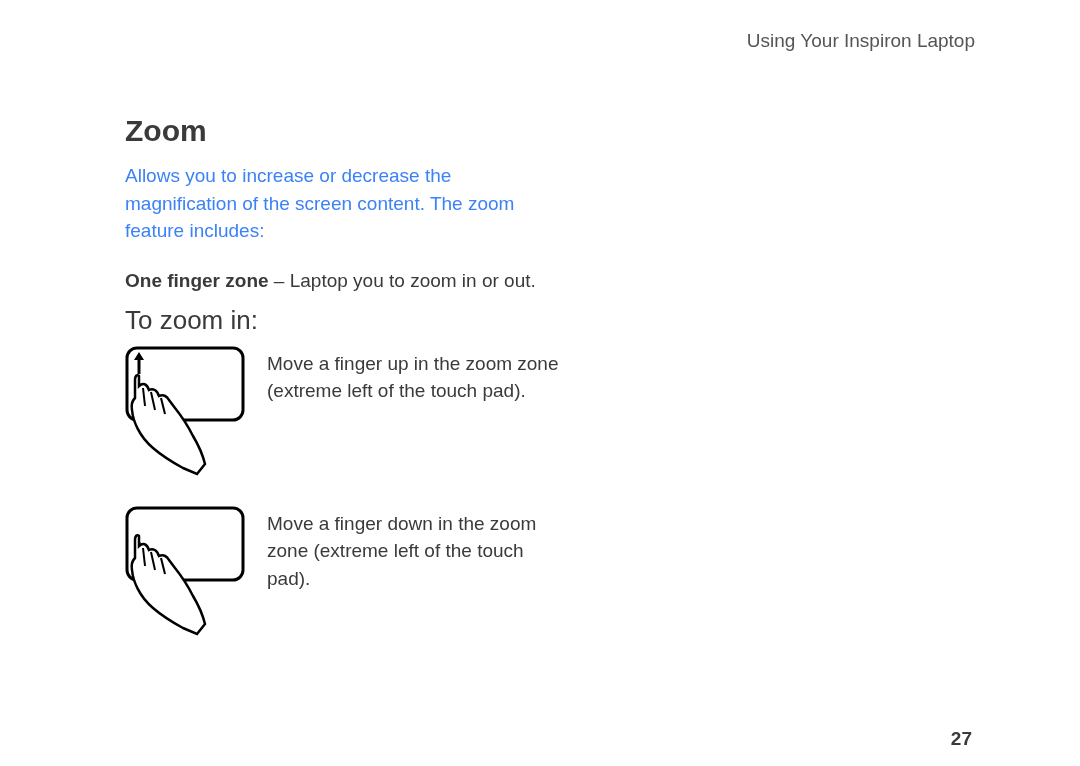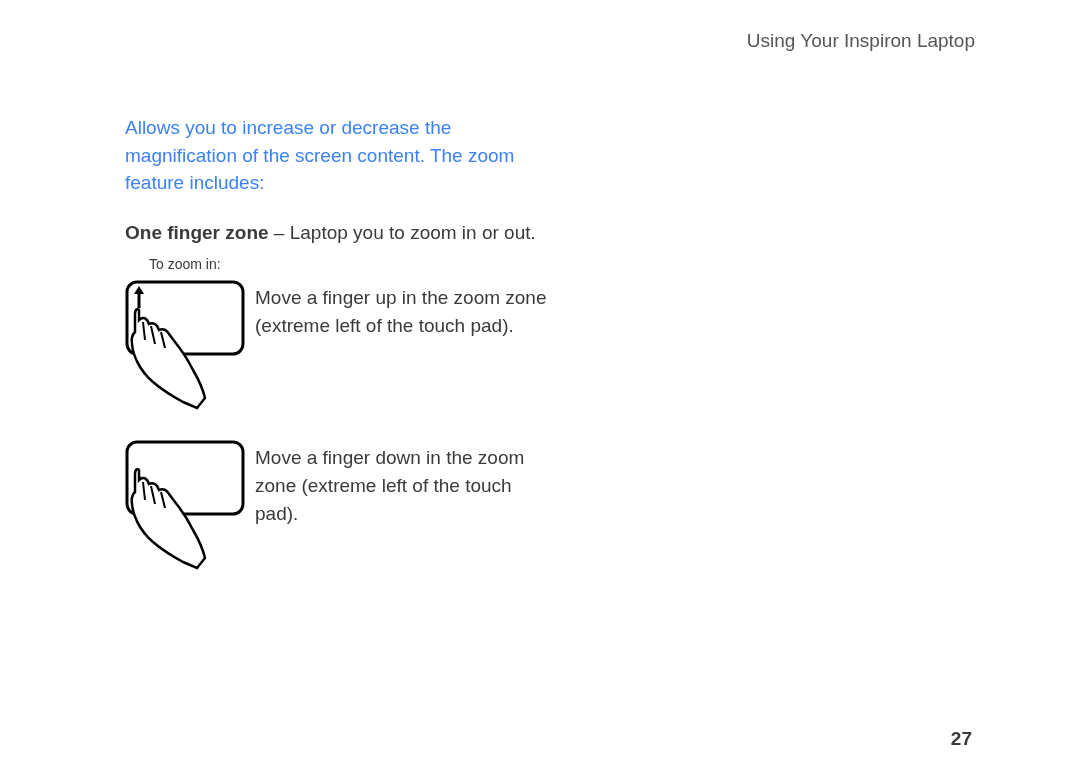--- a/index.html
+++ b/index.html
@@ -45,29 +45,28 @@
     .feature-line {
       font-size: 19px;
       line-height: 1.45;
       margin-bottom: 8px;
       max-width: 460px;
     }
     .feature-bold {
       font-weight: bold;
     }
     .sub-label {
-      font-size: 14px;
+      font-size: 26px;
       line-height: 1.45;
       margin-bottom: 6px;
-      margin-left: 24px;
     }
     .gesture-row {
       display: flex;
       align-items: flex-start;
-      gap: 10px;
+      gap: 22px;
       margin-bottom: 30px;
     }
     .gesture-icon {
       flex-shrink: 0;
       width: 120px;
     }
     .gesture-desc {
       font-size: 19px;
       line-height: 1.45;
       max-width: 300px;
@@ -86,20 +85,21 @@
     }
   </style>
 </head>
 <body>
 
 <div class="page">
   <div class="header">
     <span>Using Your Inspiron Laptop</span>
   </div>
 
+  <h2 class="section-title">Zoom</h2>
 
   <p class="intro-text">Allows you to increase or decrease the magnification of the screen content. The zoom feature includes:</p>
 
   <p class="feature-line">
     <span class="feature-bold">One finger zone</span><span> – Laptop you to zoom in or out.</span>
   </p>
 
   <p class="sub-label">To zoom in:</p>
 
   <div class="gesture-row">

